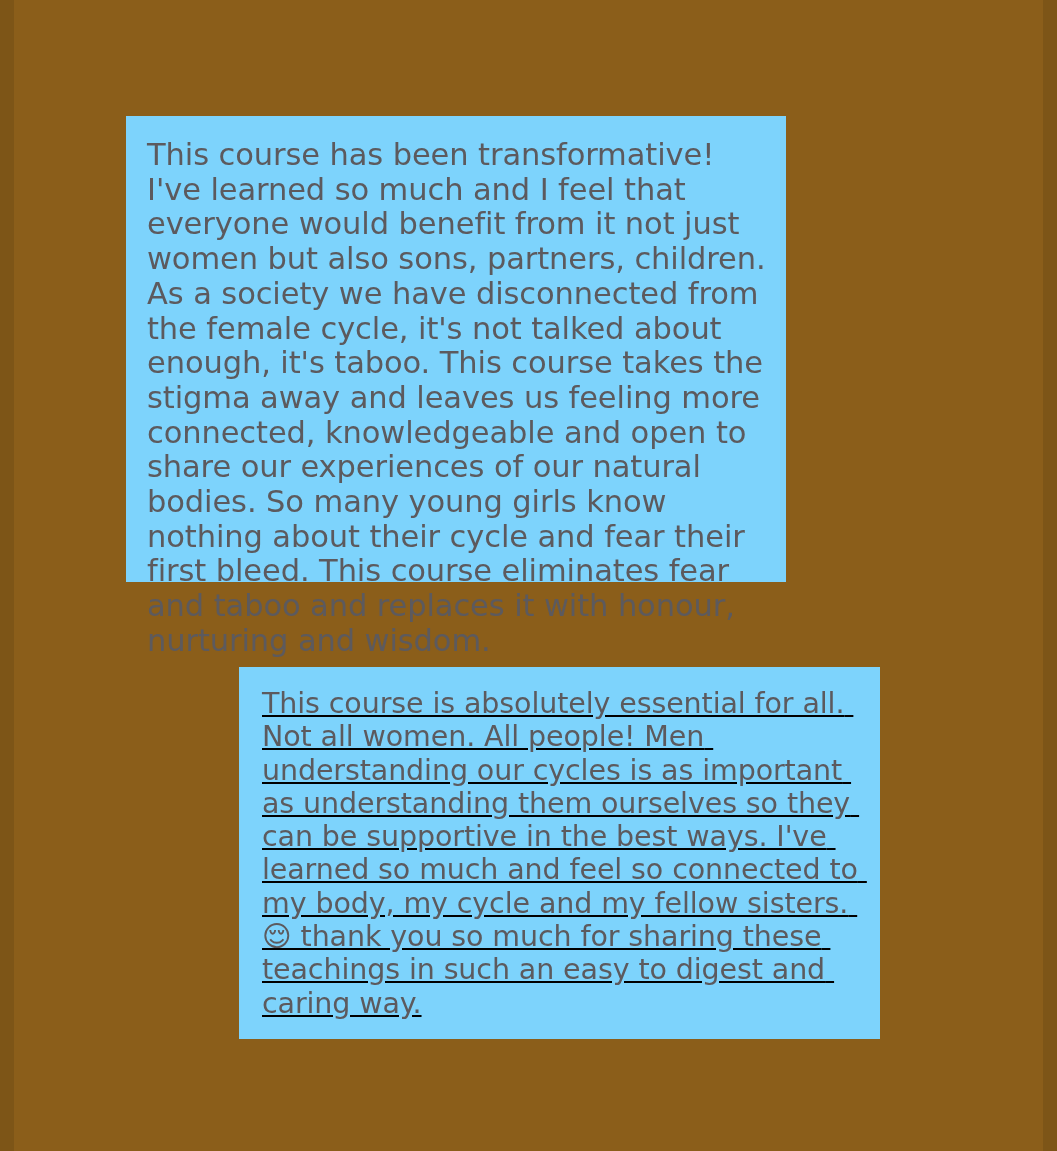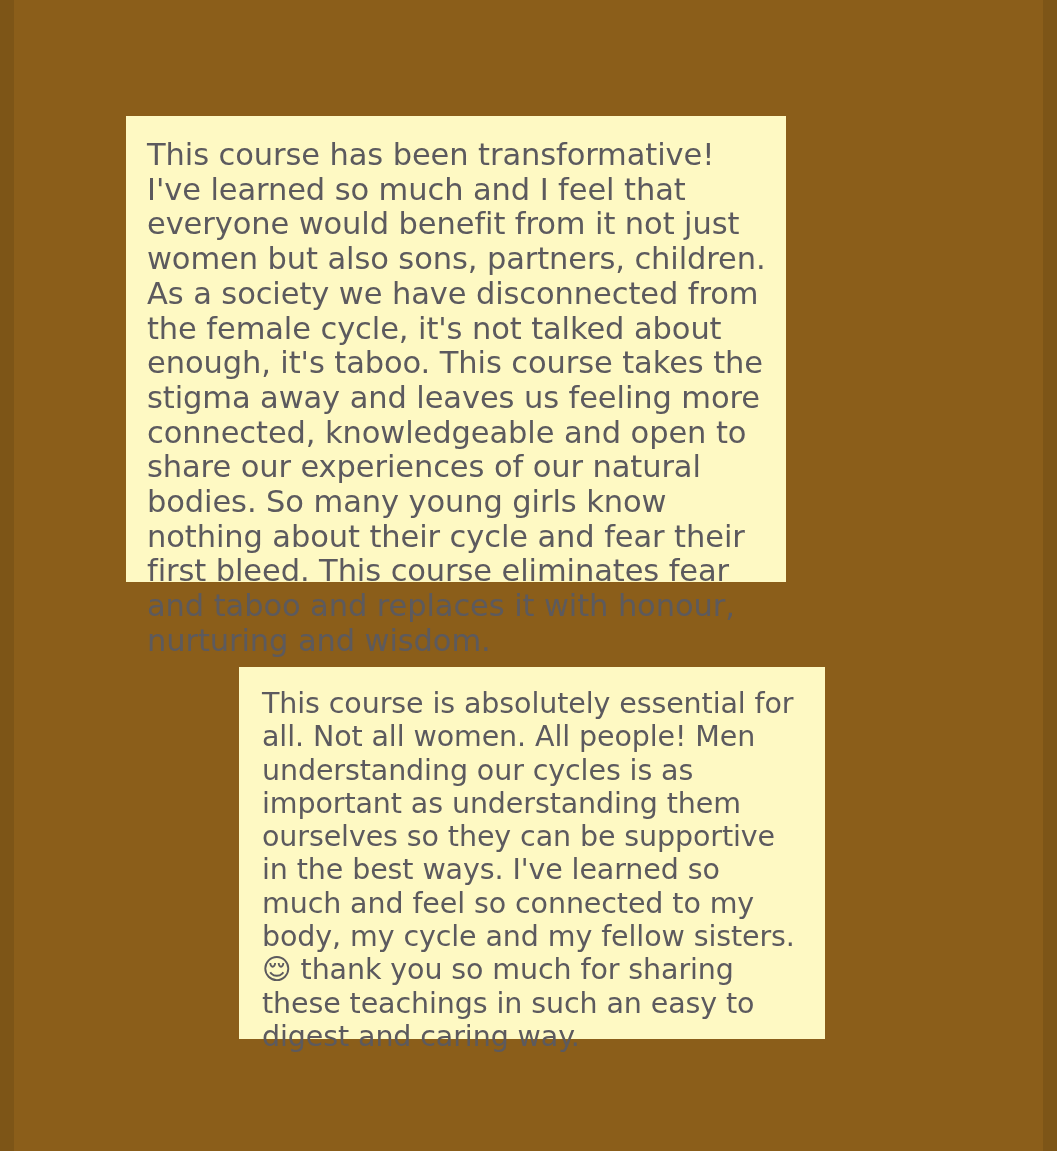--- a/index.html
+++ b/index.html
@@ -24,21 +24,21 @@
     top: 0;
     bottom: 0;
     width: 14px;
     background: #7d5517;
   }
   .edge-strip.left { left: 0; }
   .edge-strip.right { right: 0; }
 
   .testimonial-card {
     position: absolute;
-    background: #fef9c3;
+    background: #7dd3fc;
     box-sizing: border-box;
   }
   .testimonial-text {
     color: #5c5a5e;
     font-family: "DejaVu Sans", sans-serif;
     font-weight: 400;
     white-space: pre-wrap;
     letter-spacing: -0.1px;
   }
 
@@ -52,23 +52,24 @@
   }
   #card-1 .testimonial-text {
     font-size: 30.5px;
     line-height: 34.7px;
   }
 
   
   #card-2 {
     left: 239px;
     top: 667px;
-    width: 586px;
+    width: 641px;
     height: 372px;
     padding: 20px 18px 14px 23px;
+    text-decoration: underline;
   }
   #card-2 .testimonial-text {
     font-size: 28.5px;
     line-height: 33.3px;
   }
 </style>
 </head>
 <body>
 
 <div class="page">

